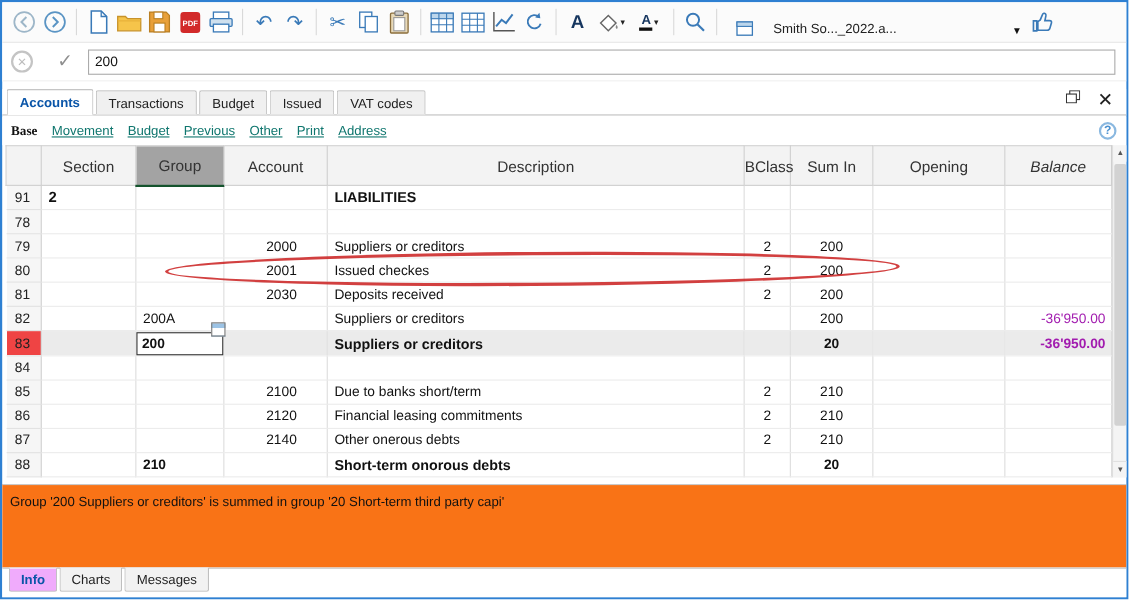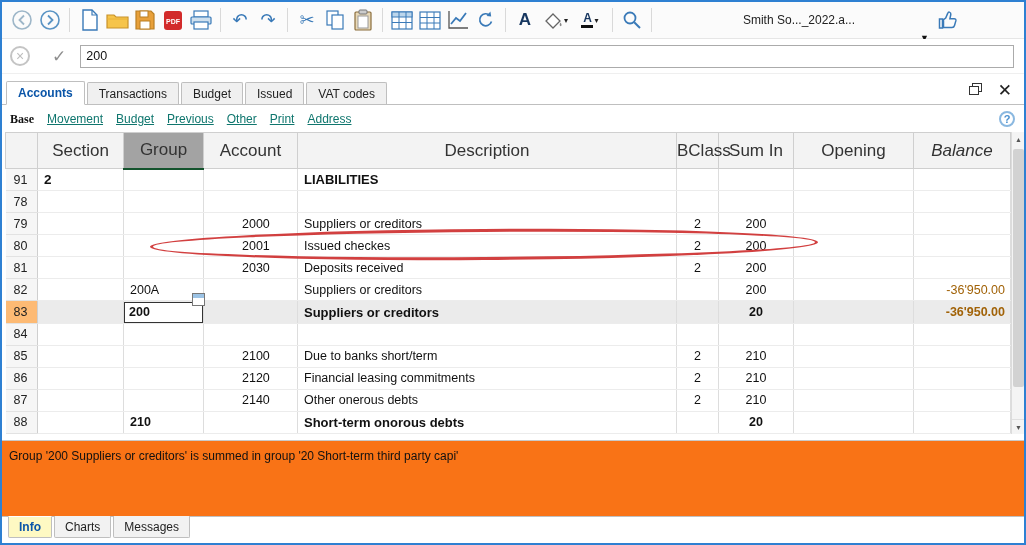--- a/index.html
+++ b/index.html
@@ -11,22 +11,22 @@
              padding:0 6px; background:#fbfbfb; border-bottom:1px solid #e6e6e6; }
   .tbtn { width:28px; height:28px; display:flex; align-items:center; justify-content:center; flex:0 0 auto; cursor:default; }
   .tsep { width:1px; height:24px; background:#d9d9d9; margin:0 5px; flex:0 0 auto; }
   .glyph { color:#3a7ab8; font-size:18px; line-height:1; }
   .font-a { color:#16365f; font-weight:bold; font-size:17px; }
   .drop-arrow { font-size:8px; color:#222; margin-left:1px; }
   .color-btn { display:flex; align-items:center; width:34px; }
   .font-color-stack { display:flex; flex-direction:column; align-items:center; line-height:1; }
   .font-color-stack .a { font-size:12px; font-weight:bold; color:#16365f; }
   .font-color-stack .bar { width:12px; height:3px; background:#111; margin-top:1px; }
-  .file-selector { display:flex; align-items:center; gap:6px; margin-left:8px; width:268px; height:26px;
-                   padding:0 4px; font-size:12px; color:#222;flex-direction:column; }
+  .file-selector { display:flex; align-items:flex-end; gap:18px; margin-left:8px; width:268px; height:26px;
+                   padding:0 4px; font-size:12px; color:#222; }
   .file-selector .sel-arrow { margin-left:auto; font-size:9px; color:#111; }
 
   
   .formula-bar { position:absolute; left:0; top:37px; width:100%; height:35px; display:flex; align-items:center;
                  padding:0 8px; border-bottom:1px solid #efefef; background:#fff; }
   .circle-x { width:20px; height:20px; border:2px solid #c4c4c4; border-radius:50%; color:#bdbdbd;
               display:flex; align-items:center; justify-content:center; font-size:14px; line-height:1; }
   .checkmark { color:#8f8f8f; font-size:17px; font-weight:bold; margin:0 14px 0 22px; }
   .formula-input { flex:1; height:23px; border:1px solid #ababab; font-family:inherit; font-size:12.5px;
                    padding:0 5px; color:#111; outline:none; margin-right:2px; }
@@ -48,37 +48,37 @@
   .base-label { font-weight:bold; color:#111;font-family:Liberation Serif, serif; }
   .vlink { color:#0f766e; text-decoration:underline; cursor:pointer; }
   .help-circle { margin-left:auto; margin-right:9px; width:16px; height:16px; border:2px solid #8ab8e0;
                  border-radius:50%; color:#4a90d0; font-size:11px; font-weight:bold; display:flex;
                  align-items:center; justify-content:center; }
 
   
   .table-wrap { position:absolute; left:3px; top:130px; width:1019px; height:302px; display:flex; }
   table { border-collapse:collapse; table-layout:fixed; width:1005px; font-size:12.5px; color:#111; }
   th { height:36px; background:#f3f3f3; border:1px solid #cfcfcf; font-weight:normal; color:#333;
-       text-align:center; font-size:17px; }
+       text-align:center; font-size:14px; }
   th.hl { background:#a3a3a3; border-bottom:2px solid #14532d; }
   th.italic { font-style:italic; }
   td { height:22px; border-right:1px solid #dddddd; border-bottom:1px solid #ececec; padding:0 6px;
        white-space:nowrap; overflow:hidden; }
   td.c0 { background:#f6f6f6; border-right:1px solid #cfcfcf; border-bottom:1px solid #e2e2e2;
           padding-left:8px; color:#222; }
   td.c3 { padding-left:38px; }
   td.c5, td.c6 { text-align:center; }
   td.c7 { text-align:right; }
   td.c8 { text-align:right; padding-right:5px; }
-  td.neg { color:#a16207; }
+  td.neg { color:#a21caf; }
   tr.bold-row td:not(.c0) { font-weight:bold; }
   tr.bold-row td.c1 { font-size:13.5px; }
   tr.bold-row td.c4 { font-size:13px; }
   tr.selected-row td { background:#ebebeb; }
-  tr.selected-row td.c0 { background:#fdba74; }
+  tr.selected-row td.c0 { background:#ef4444; }
   td.editing-cell { padding:0; position:relative; overflow:visible; }
   .cell-editor { position:relative; height:21px; margin:0; background:#fff; border:1px solid #333;
                  font-weight:bold; padding:2px 0 0 4px; font-size:12.5px; }
   .editor-icon { position:absolute; right:-3px; top:-10px; width:13px; height:13px; background:
                  linear-gradient(#9cc3e5 0 4px, #fff 4px); border:1px solid #777; }
 
   .vscroll { width:14px; height:302px; background:#f4f4f4; border-left:1px solid #dcdcdc; position:relative; }
   .scroll-arrow { position:absolute; left:0; width:13px; height:15px; display:flex; align-items:center;
                   justify-content:center; font-size:7px; color:#555; background:#f4f4f4; }
   .scroll-arrow.up { top:0; }
@@ -93,21 +93,21 @@
   
   .info-panel { position:absolute; left:0; top:438px; width:100%; height:76px; border-top:1px solid #c9c9c9;
                 background:#f97316; padding:8px 8px 0 7px; font-size:12px; color:#111; }
 
   
   .bottom-bar { position:absolute; left:0; top:514px; width:100%; height:27px; border-top:1px solid #c0c0c0;
                 background:#fff; display:flex; align-items:flex-start; padding-left:6px; }
   .btab { display:inline-flex; align-items:center; height:22px; padding:0 10px; font-size:12px; color:#222;
           background:#f2f2f2; border:1px solid #bfbfbf; border-top:none; border-radius:0 0 2px 2px;
           margin-right:2px; margin-top:-1px; cursor:default; }
-  .btab.active { background:#fef9c3; color:#0a55a8; font-weight:bold; border-top:1px solid #fff; }
+  .btab.active { background:#f0abfc; color:#0a55a8; font-weight:bold; border-top:1px solid #fff; }
 </style>
 </head>
 <body>
 
 <div class="window">
 
   <div class="toolbar">
     <span class="tbtn">
       <svg width="22" height="22">
           <circle cx="11" cy="11" r="9" fill="none" stroke="#9db6c8" stroke-width="1.6"></circle>

